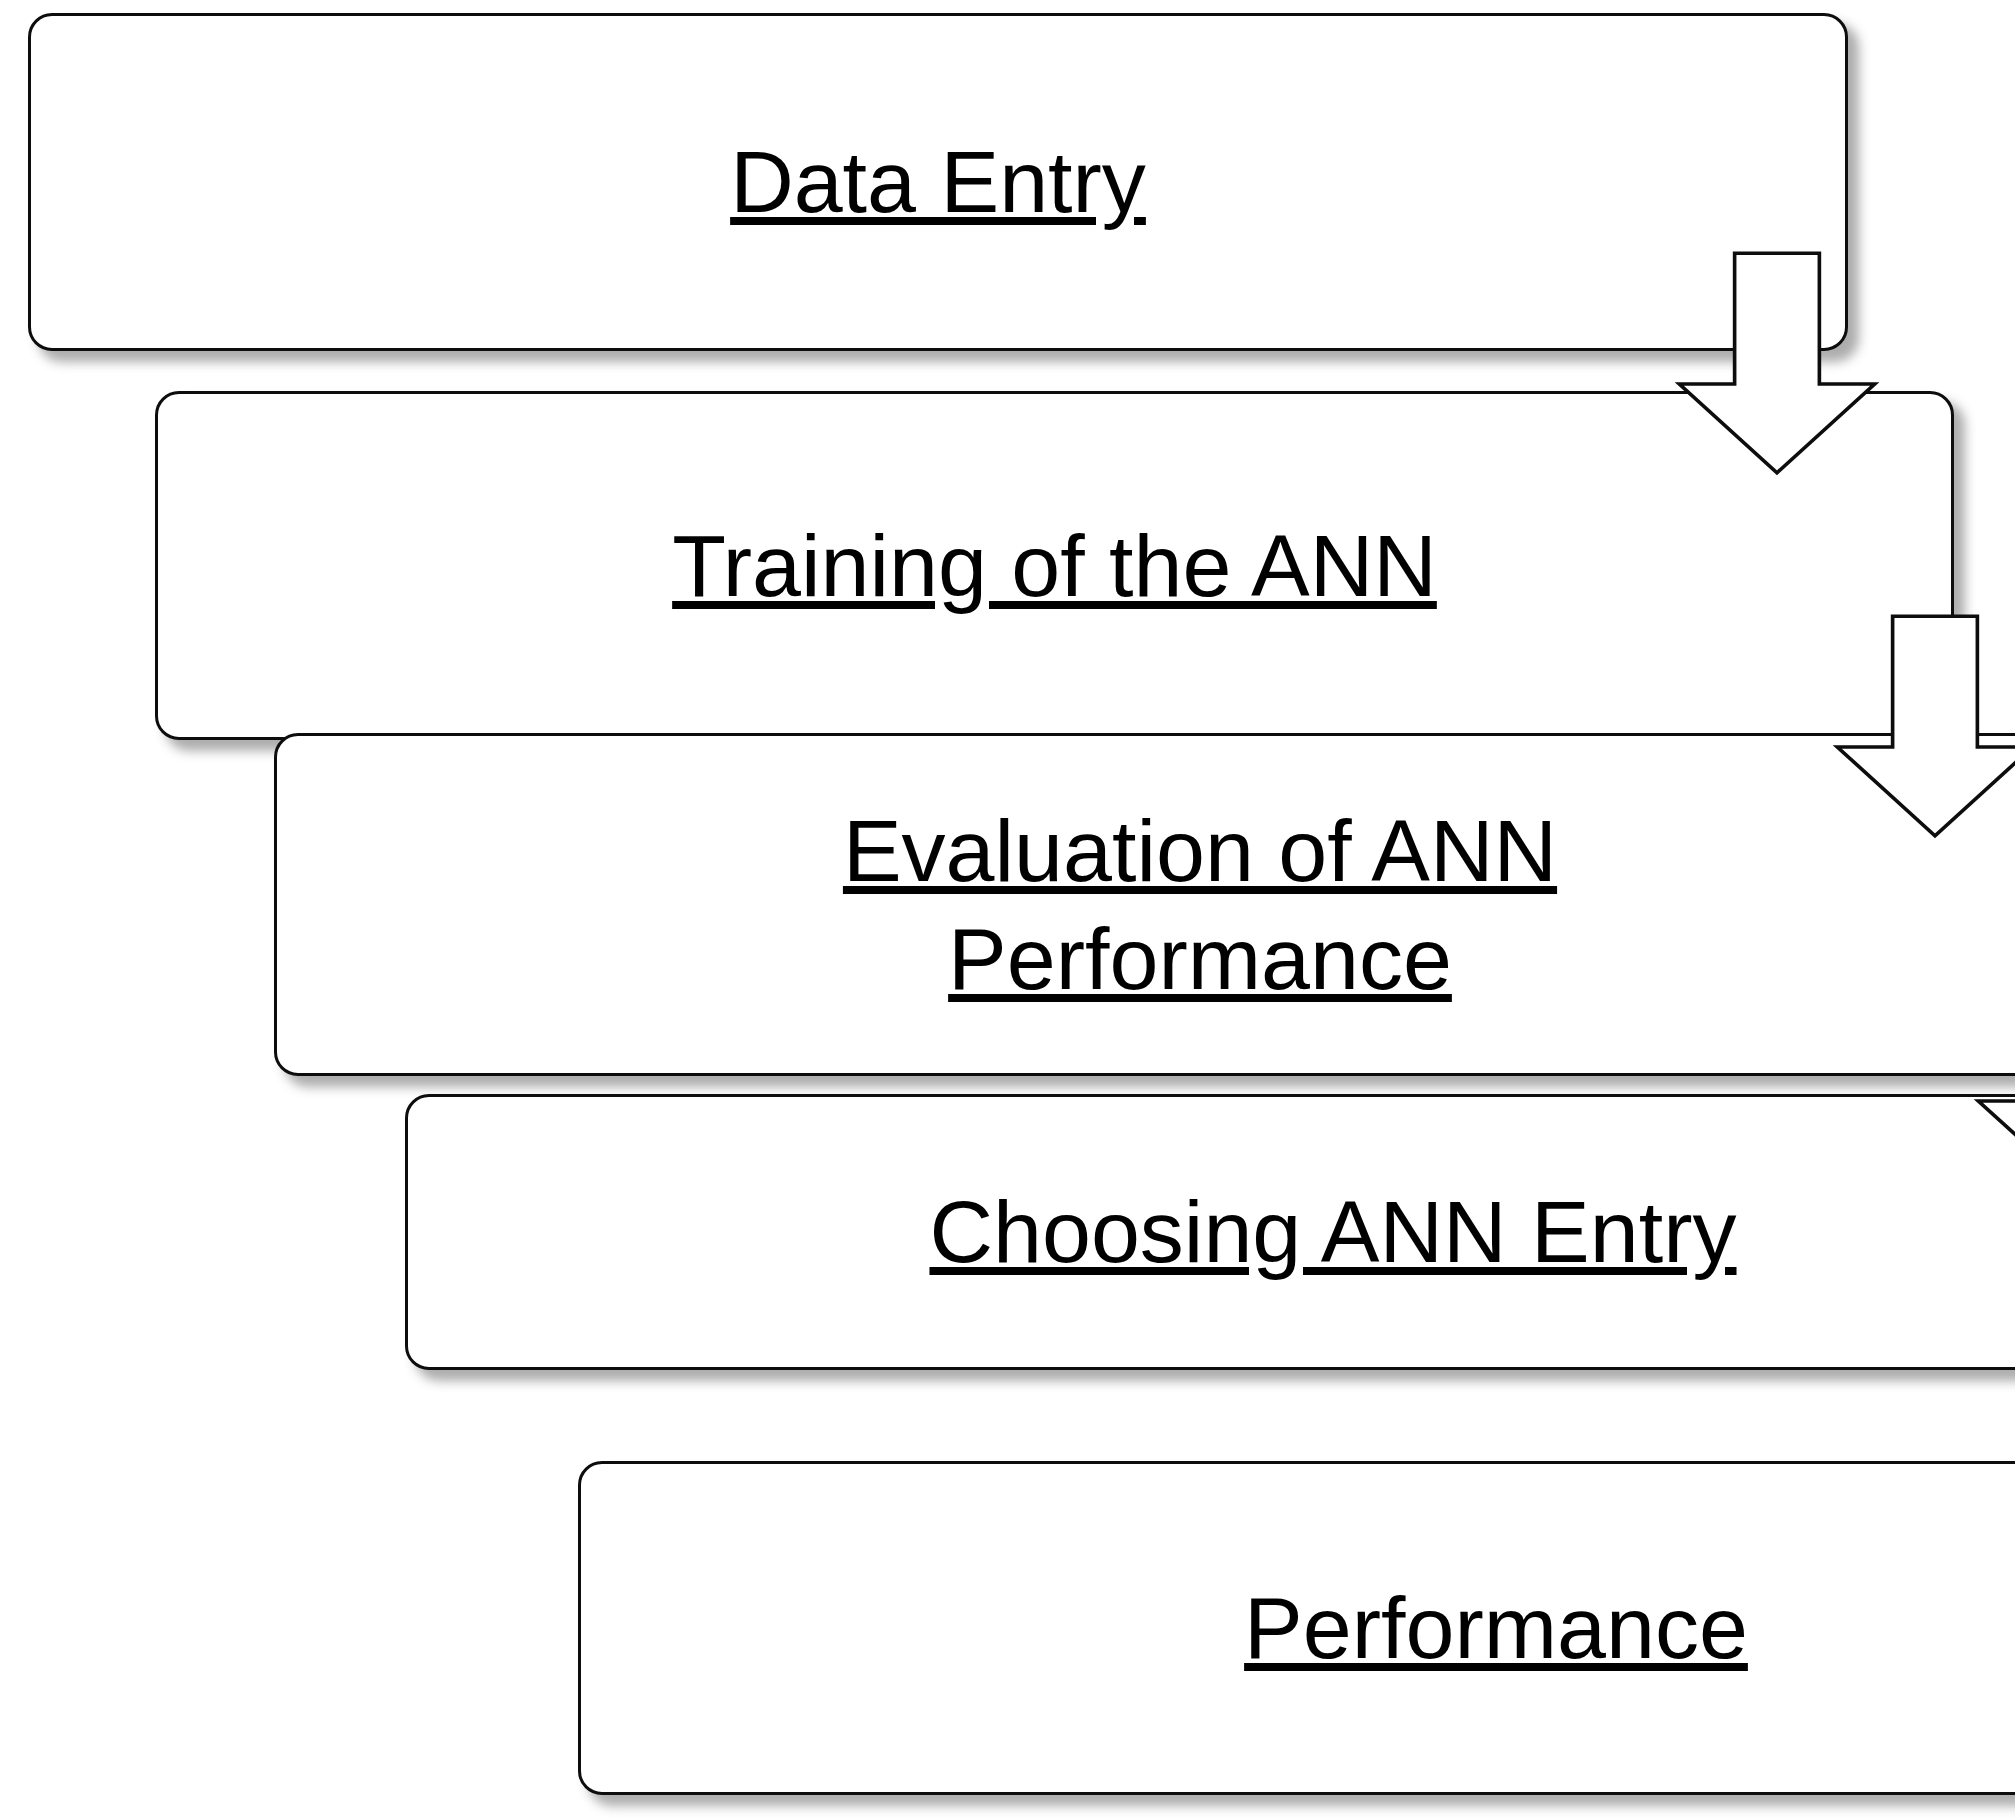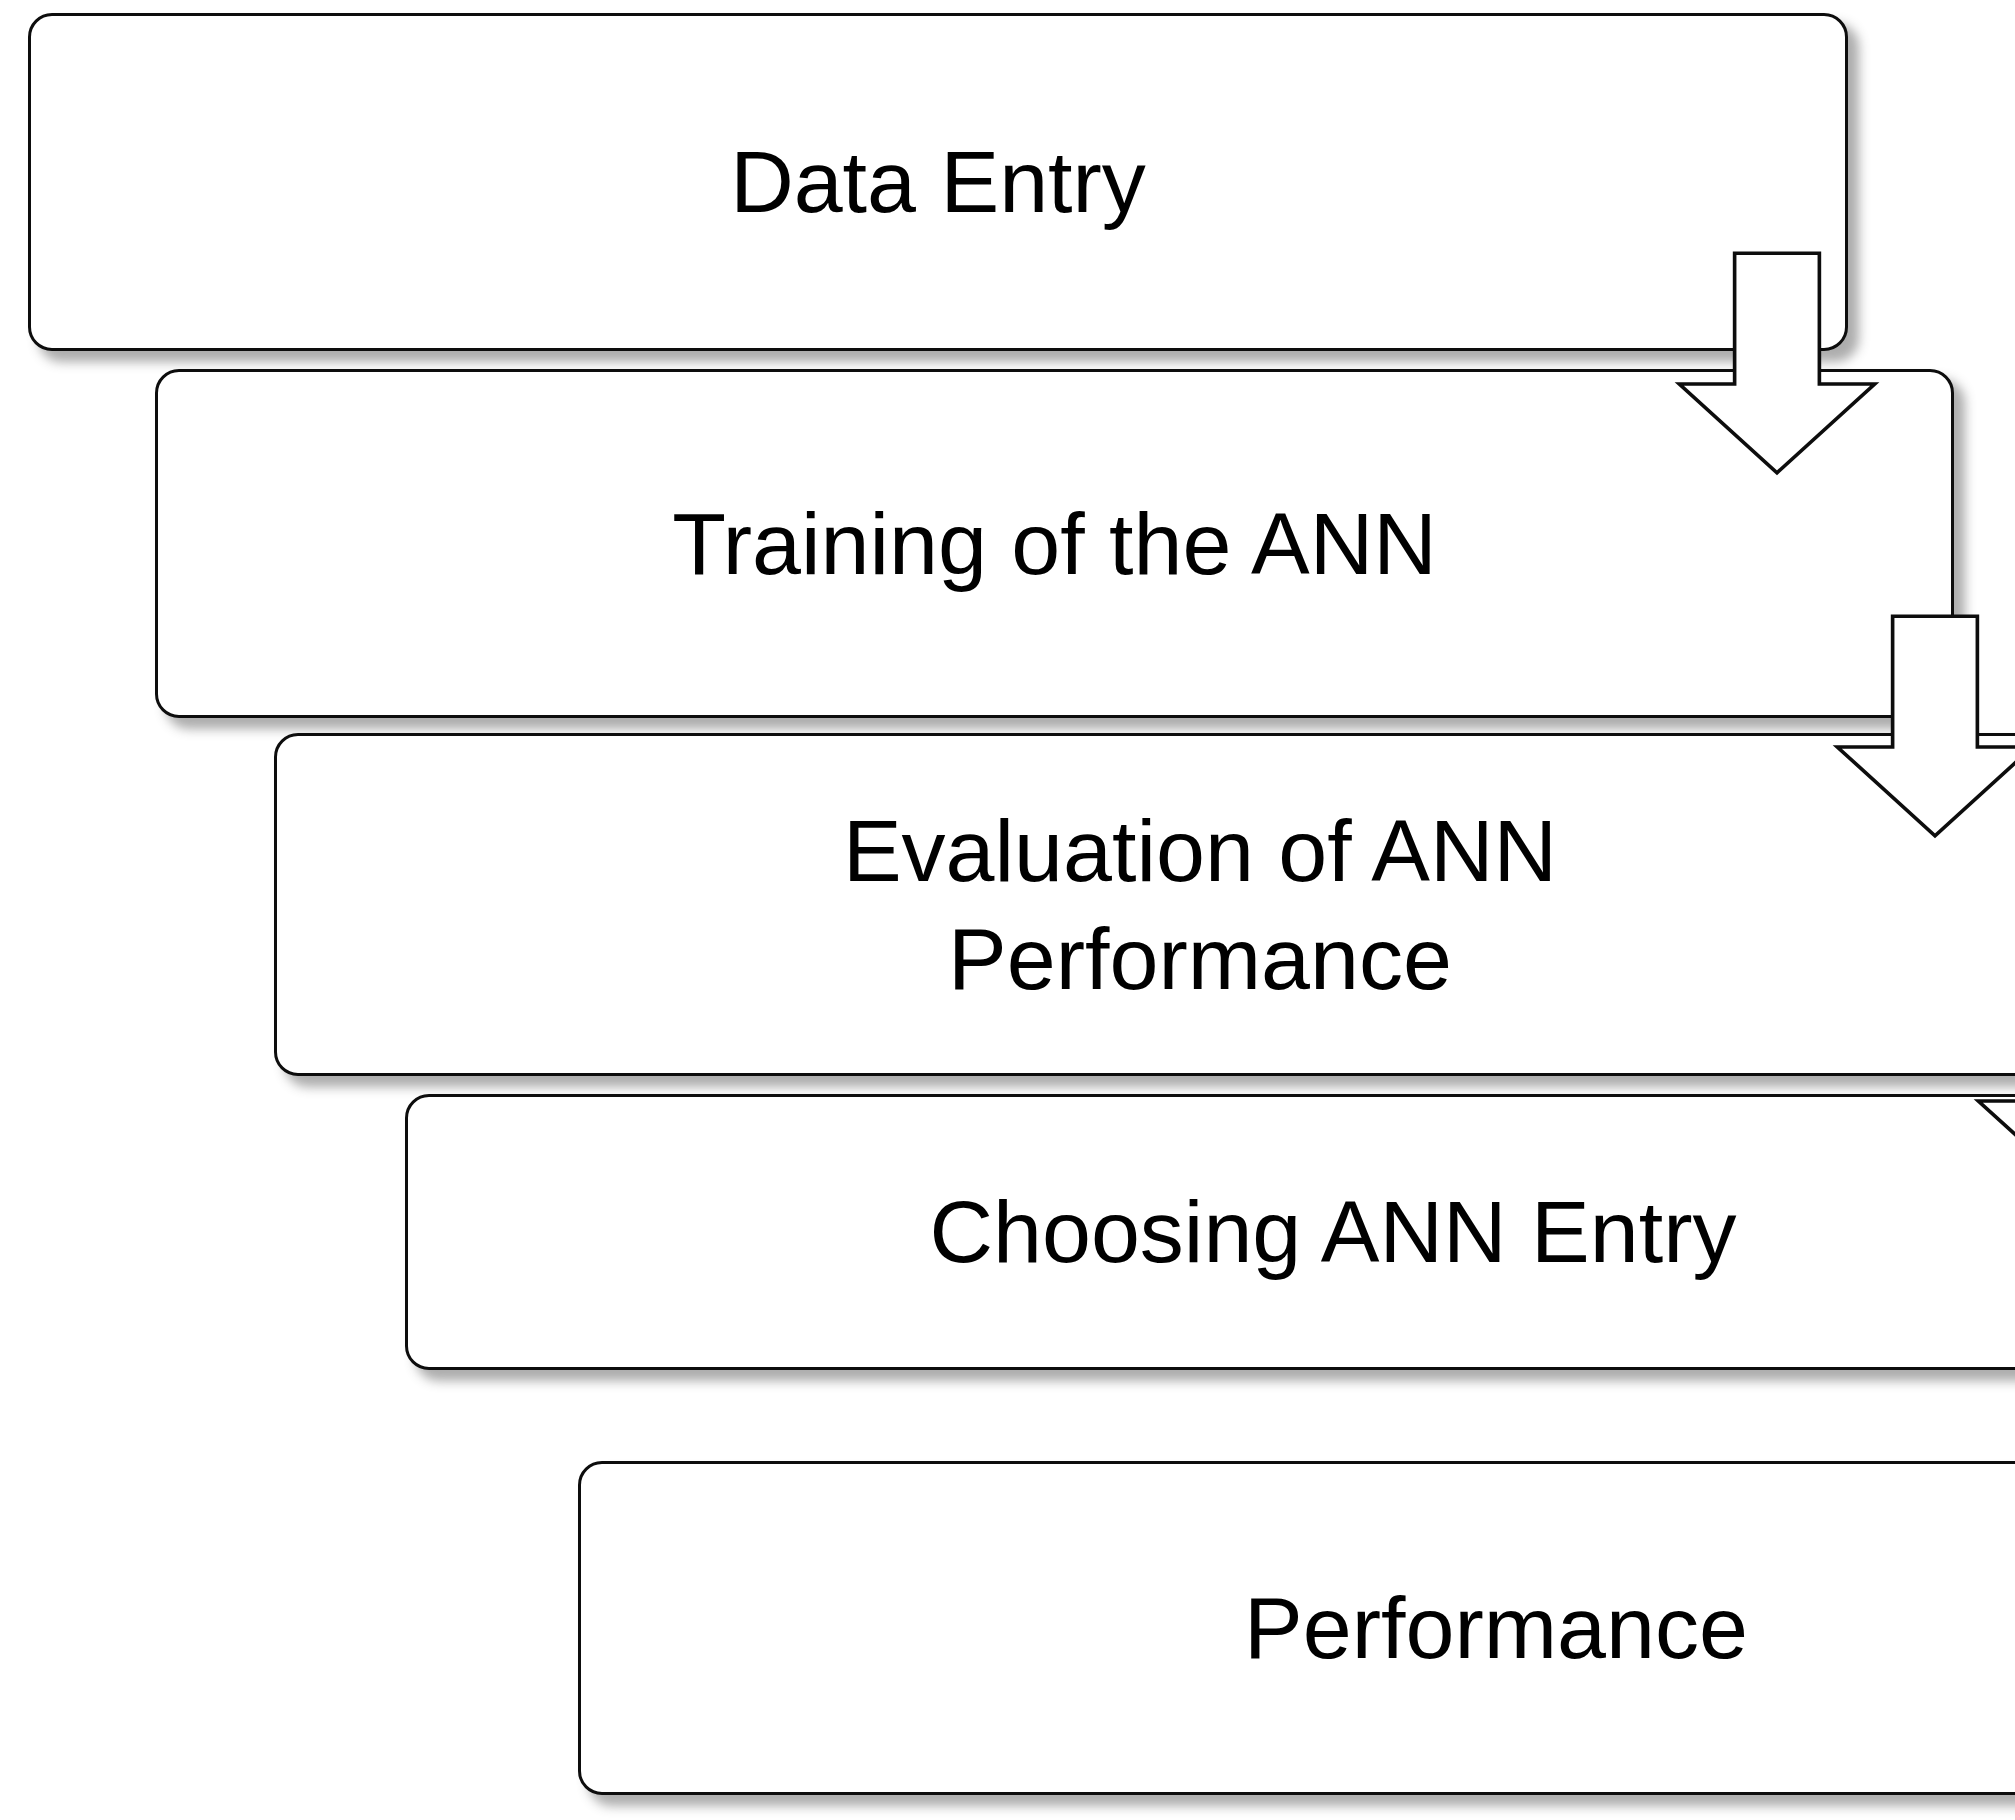--- a/index.html
+++ b/index.html
@@ -20,20 +20,21 @@
     position: absolute;
     box-sizing: border-box;
     background: #ffffff;
     border: 3.6px solid #0d0d0d;
     border-radius: 24px;
     box-shadow: 10.5px 10.5px 10.5px rgba(60,60,60,0.42);
     display: flex;
     align-items: center;
     justify-content: center;
     z-index: 2;
+    text-decoration: underline;
   }
   .stage-label {
     font-family: "Liberation Sans", sans-serif;
     font-size: 88px;
     line-height: 1.22;
     font-weight: 400;
     color: #000000;
     text-align: center;
     letter-spacing: 0px;
     white-space: pre-line;
@@ -60,21 +61,21 @@
   <div class="stage" style="left:28px; top:13px; width:1820px; height:338px;">
     <span class="stage-label">Data Entry</span>
   </div>
 
   <div class="arrow" style="left:1676px; top:250px; width:202px; height:226px;">
     <svg width="202" height="226" viewBox="0 0 500 560" xmlns="http://www.w3.org/2000/svg">
       <path class="arrow-path" d="M 145 8 L 355 8 L 355 332 L 492 332 L 250 552 L 8 332 L 145 332 Z"></path>
     </svg>
   </div>
 
-  <div class="stage" style="left:155px; top:369px; width:1799px; height:349px;">
+  <div class="stage" style="left:155px; top:391px; width:1799px; height:349px;">
     <span class="stage-label">Training of the ANN</span>
   </div>
 
   <div class="arrow" style="left:1834px; top:613px; width:202px; height:226px;">
     <svg width="202" height="226" viewBox="0 0 500 560" xmlns="http://www.w3.org/2000/svg">
       <path class="arrow-path" d="M 145 8 L 355 8 L 355 332 L 492 332 L 250 552 L 8 332 L 145 332 Z"></path>
     </svg>
   </div>
 
   <div class="stage" style="left:274px; top:733px; width:1852px; height:343px;">

